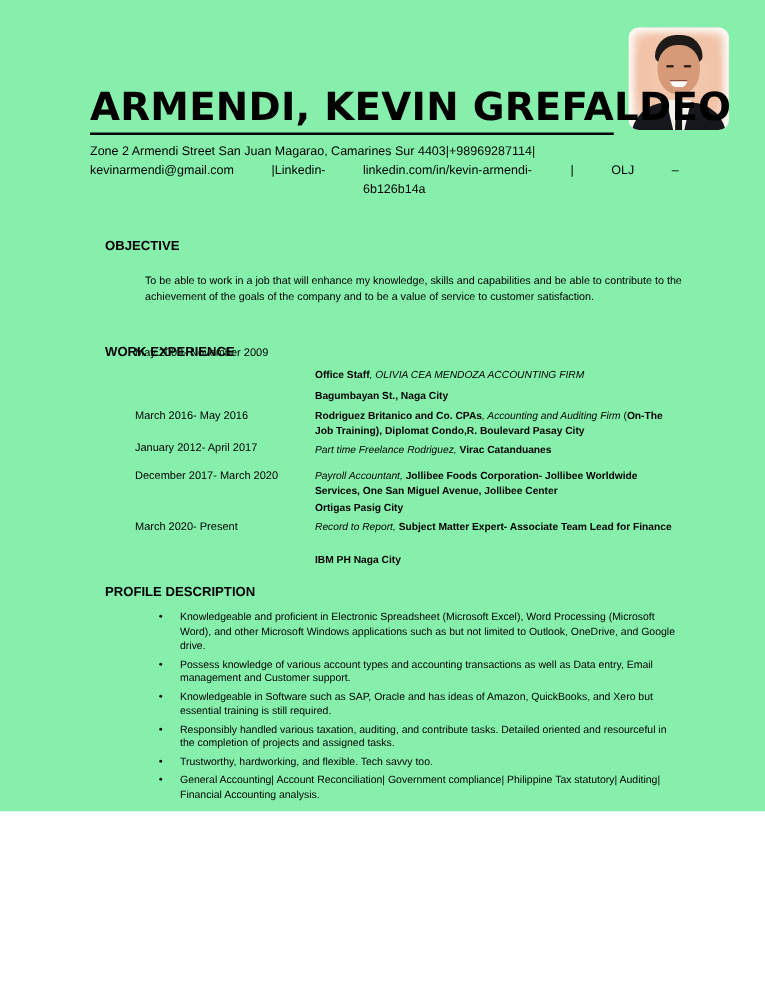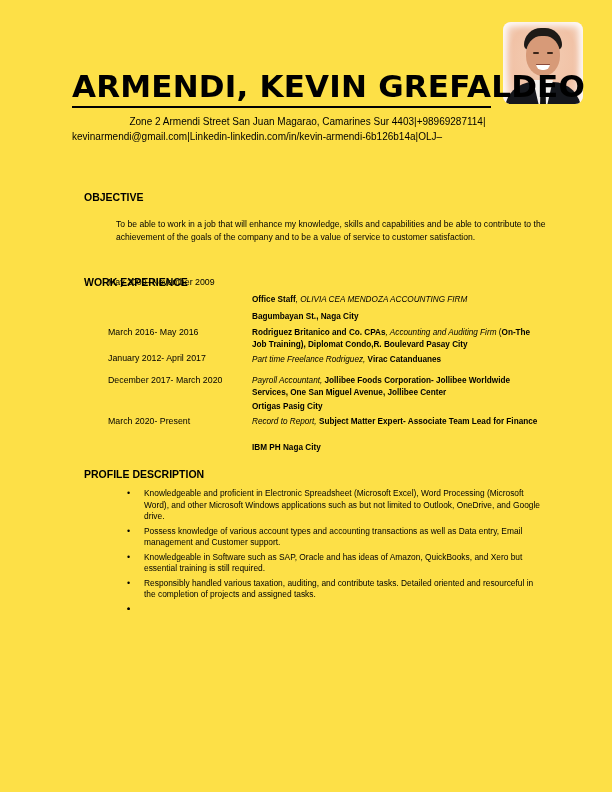--- a/index.html
+++ b/index.html
@@ -1,18 +1,18 @@
 <!DOCTYPE html>
 <html><head>
 <meta charset="utf-8">
 <style>
   html, body { margin: 0; padding: 0; background: #ffffff; }
   body { width: 612px; height: 792px; position: relative; overflow: hidden;
          font-family: "Liberation Sans", "DejaVu Sans", sans-serif; color: #000; }
-  .page { position: absolute; left: 0; top: 0; width: 612px; height: 792px; background: #fde047; }
+  .page { position: absolute; left: 0; top: 0; width: 612px; height: 649px; background: #86efac; }
 
   .photo { position: absolute; left: 503px; top: 22px; width: 80px; height: 82px;
            border-radius: 8px; overflow: hidden;
            background: radial-gradient(ellipse at 50% 45%, #f3cdb4 0%, #f1c2a6 60%, #f7e2d6 100%);
            box-shadow: 0 0 6px 4px rgba(255,255,255,0.9) inset; }
   .photo .hair { position: absolute; left: 21px; top: 6px; width: 38px; height: 22px; background: #1e1a17;
                  border-radius: 20px 20px 6px 6px; }
   .photo .face { position: absolute; left: 23px; top: 14px; width: 34px; height: 40px; background: #d79a78;
                  border-radius: 45% 45% 50% 50%; }
   .photo .eye { position: absolute; top: 30px; width: 6px; height: 2px; background: #3a2418; border-radius: 2px; }
@@ -27,22 +27,22 @@
 
   .name { position: absolute; left: 72px; top: 68px; margin: 0;
           font-family: "DejaVu Sans", sans-serif; font-weight: bold; font-size: 31px; letter-spacing: 0.2px;
           line-height: 36px; color: #000; white-space: nowrap; }
   .name-rule { position: absolute; left: 72px; top: 106px; width: 419px; height: 2px; background: #000; }
 
   .contact { position: absolute; left: 72px; top: 114px; width: 471px; font-size: 10px; line-height: 15px;
              text-align: justify; text-align-last: left; color: #000; }
   .contact b { font-weight: normal; }
   .contact a { color: #0000ee; text-decoration: underline; }
-  .contact .line1 { display: flex; justify-content: center; }
-  .contact .line2 { display: flex; justify-content: flex-start; }
+  .contact .line1 { display: flex; justify-content: flex-start; }
+  .contact .line2 { display: flex; justify-content: flex-start; gap: 30px; }
 
   .section-heading { position: absolute; left: 72px; font-size: 10.5px; font-weight: bold; margin: 12px; color: #000; }
 
   .objective-text { position: absolute; left: 108px; top: 210px; width: 437px; font-size: 8.6px; line-height: 13px; }
   .work-date { position: absolute; left: 108px; width: 140px; font-size: 8.8px; }
   .work-detail { position: absolute; left: 252px; width: 292px; font-size: 8.2px; line-height: 12px; font-weight: bold; }
   .work-detail i { font-weight: normal; font-style: italic; }
   .work-detail .plain { font-weight: normal; }
 
   .bullets { position: absolute; left: 127px; top: 488px; width: 420px; margin: 0; padding: 0; list-style: none;
@@ -131,17 +131,17 @@
     <div class="work-detail" style="top:442px">IBM PH Naga City</div>
   </div>
 
   <h2 class="section-heading" style="top:456px">PROFILE DESCRIPTION</h2>
 
   <ul class="bullets">
     <li><span class="dot">•</span><span>Knowledgeable and proficient in Electronic Spreadsheet (Microsoft Excel), Word Processing (Microsoft Word), and other Microsoft Windows applications such as but not limited to Outlook, OneDrive, and Google drive.</span></li>
     <li><span class="dot">•</span><span>Possess knowledge of various account types and accounting transactions as well as Data entry, Email management and Customer support.</span></li>
     <li><span class="dot">•</span><span>Knowledgeable in Software such as SAP, Oracle and has ideas of Amazon, QuickBooks, and Xero but essential training is still required.</span></li>
     <li><span class="dot">•</span><span>Responsibly handled various taxation, auditing, and contribute tasks. Detailed oriented and resourceful in the completion of projects and assigned tasks.</span></li>
-    <li><span class="dot">•</span></li>
-    <li><span class="dot">•</span></li>
+    <li><span class="dot">•</span><span>Trustworthy, hardworking, and flexible. Tech savvy too.</span></li>
+    <li><span class="dot">•</span><span>General Accounting| Account Reconciliation| Government compliance| Philippine Tax statutory| Auditing| Financial Accounting analysis.</span></li>
   </ul>
 
 </div>
 
 </body></html>

